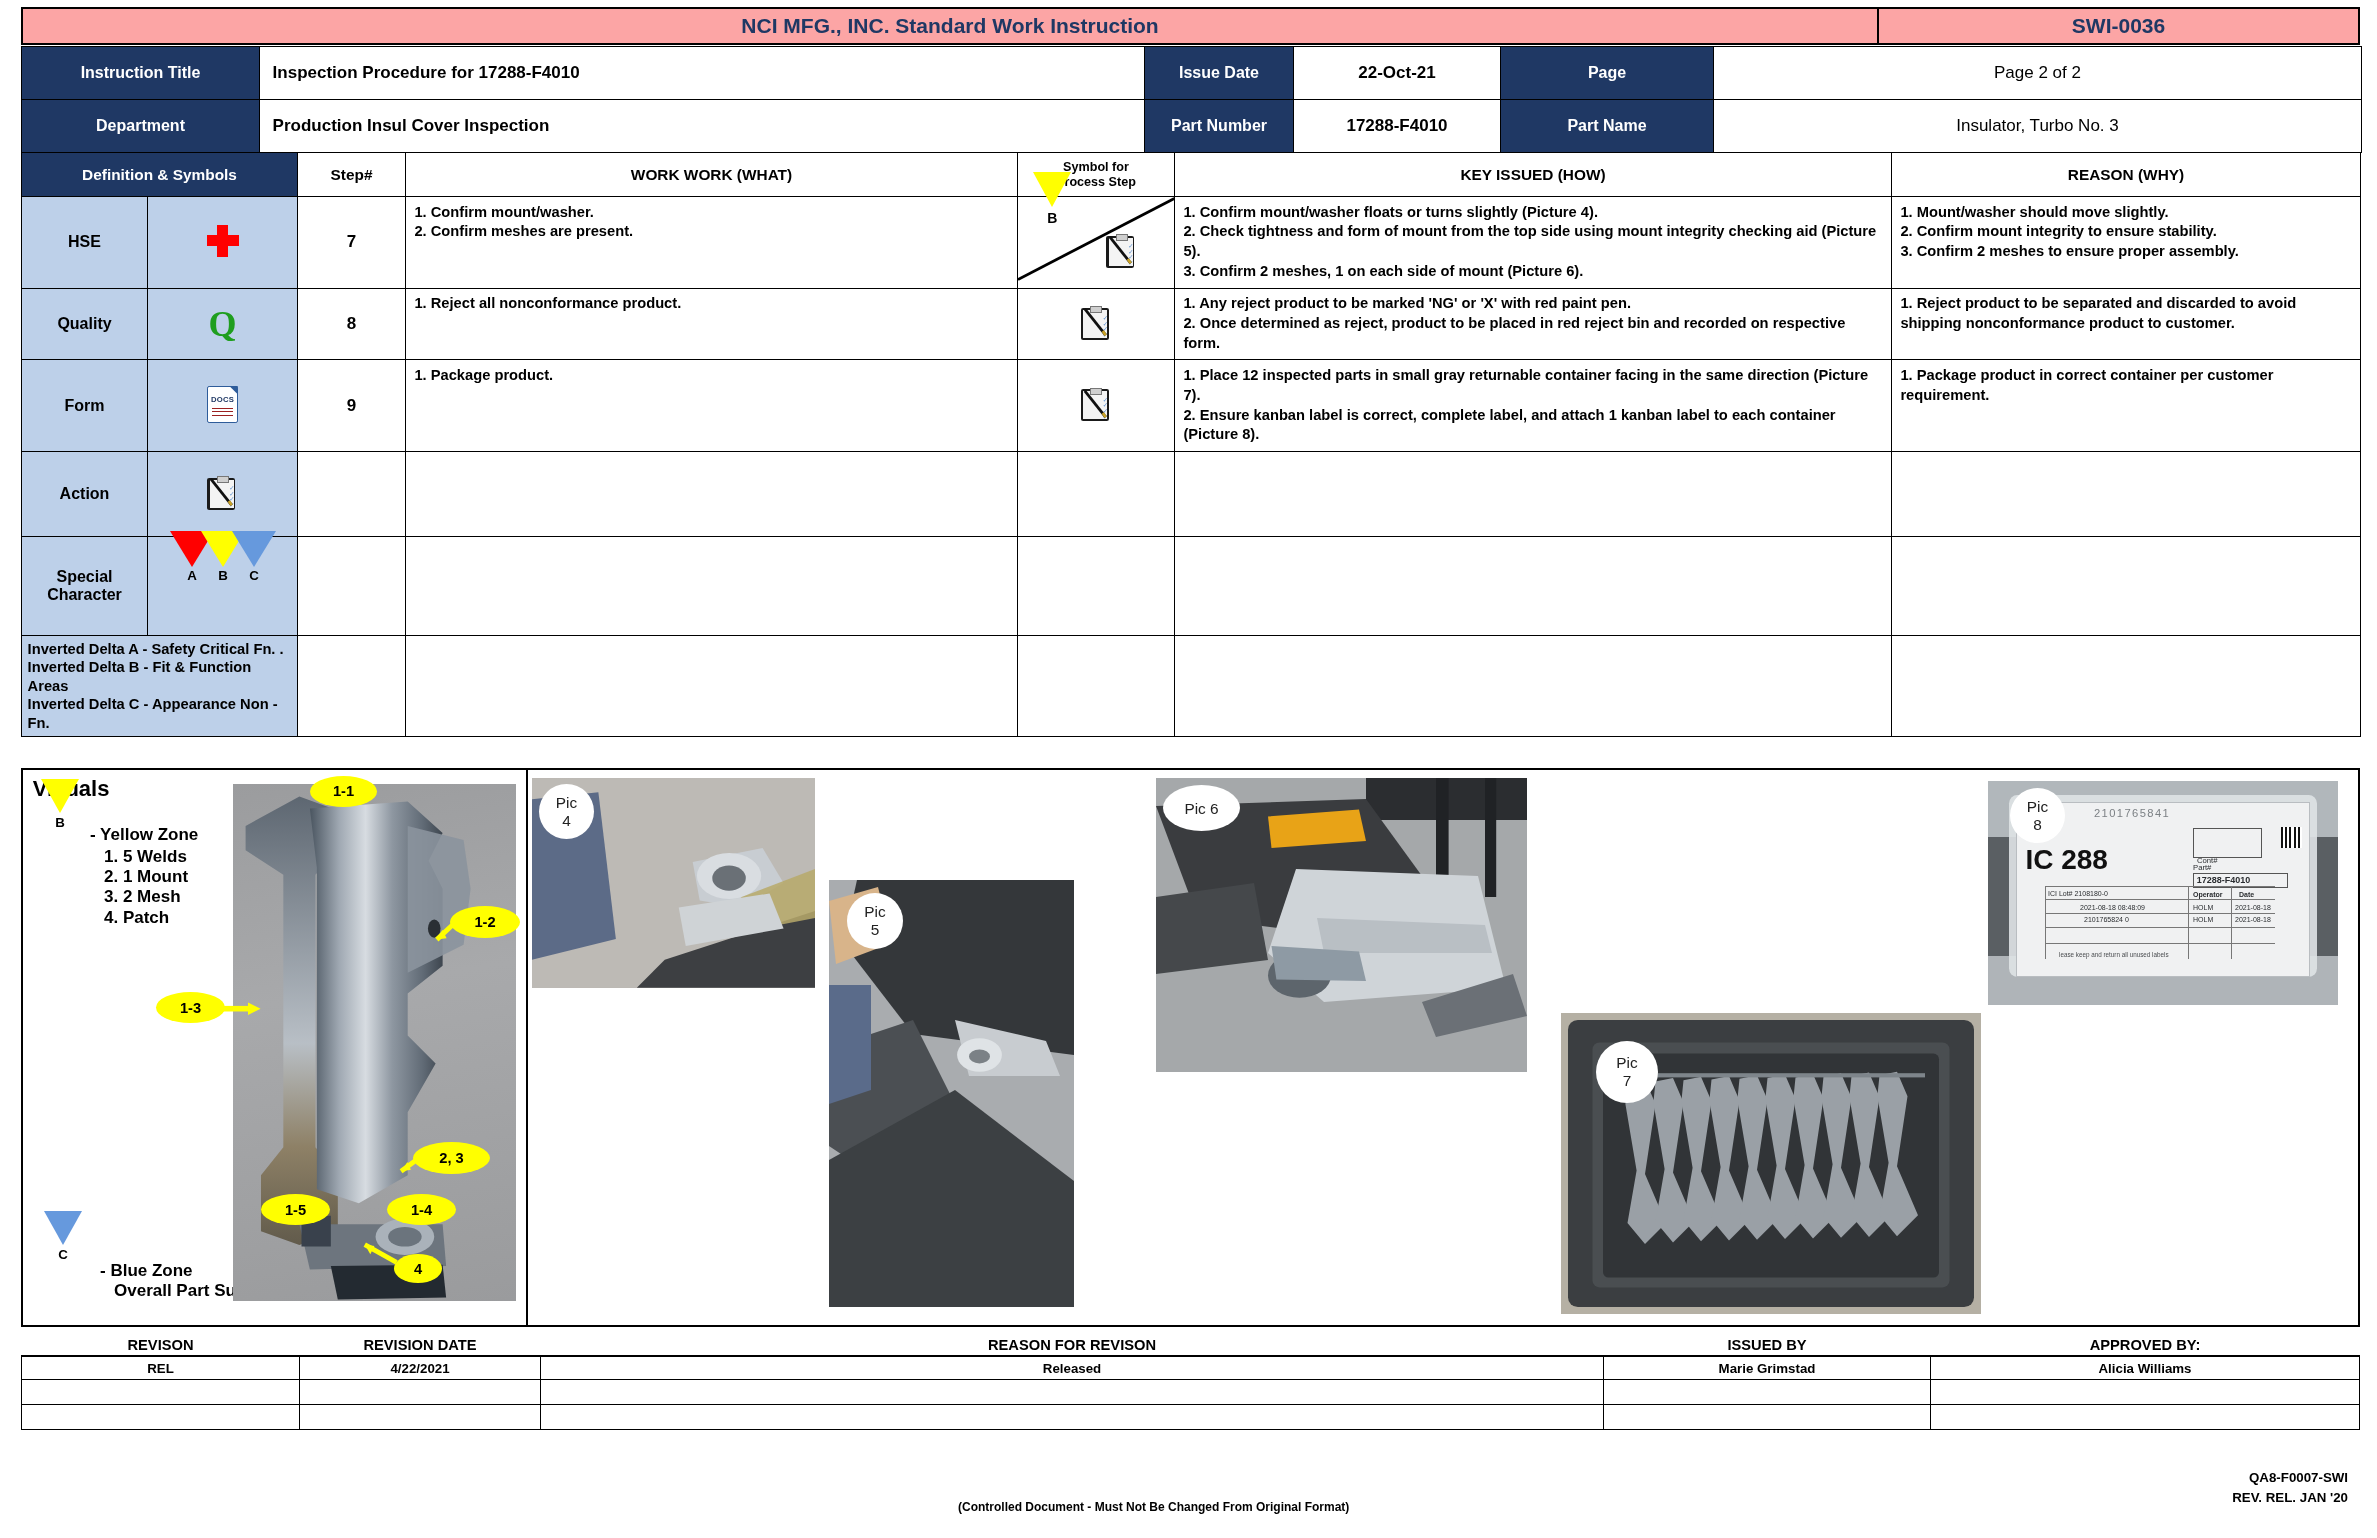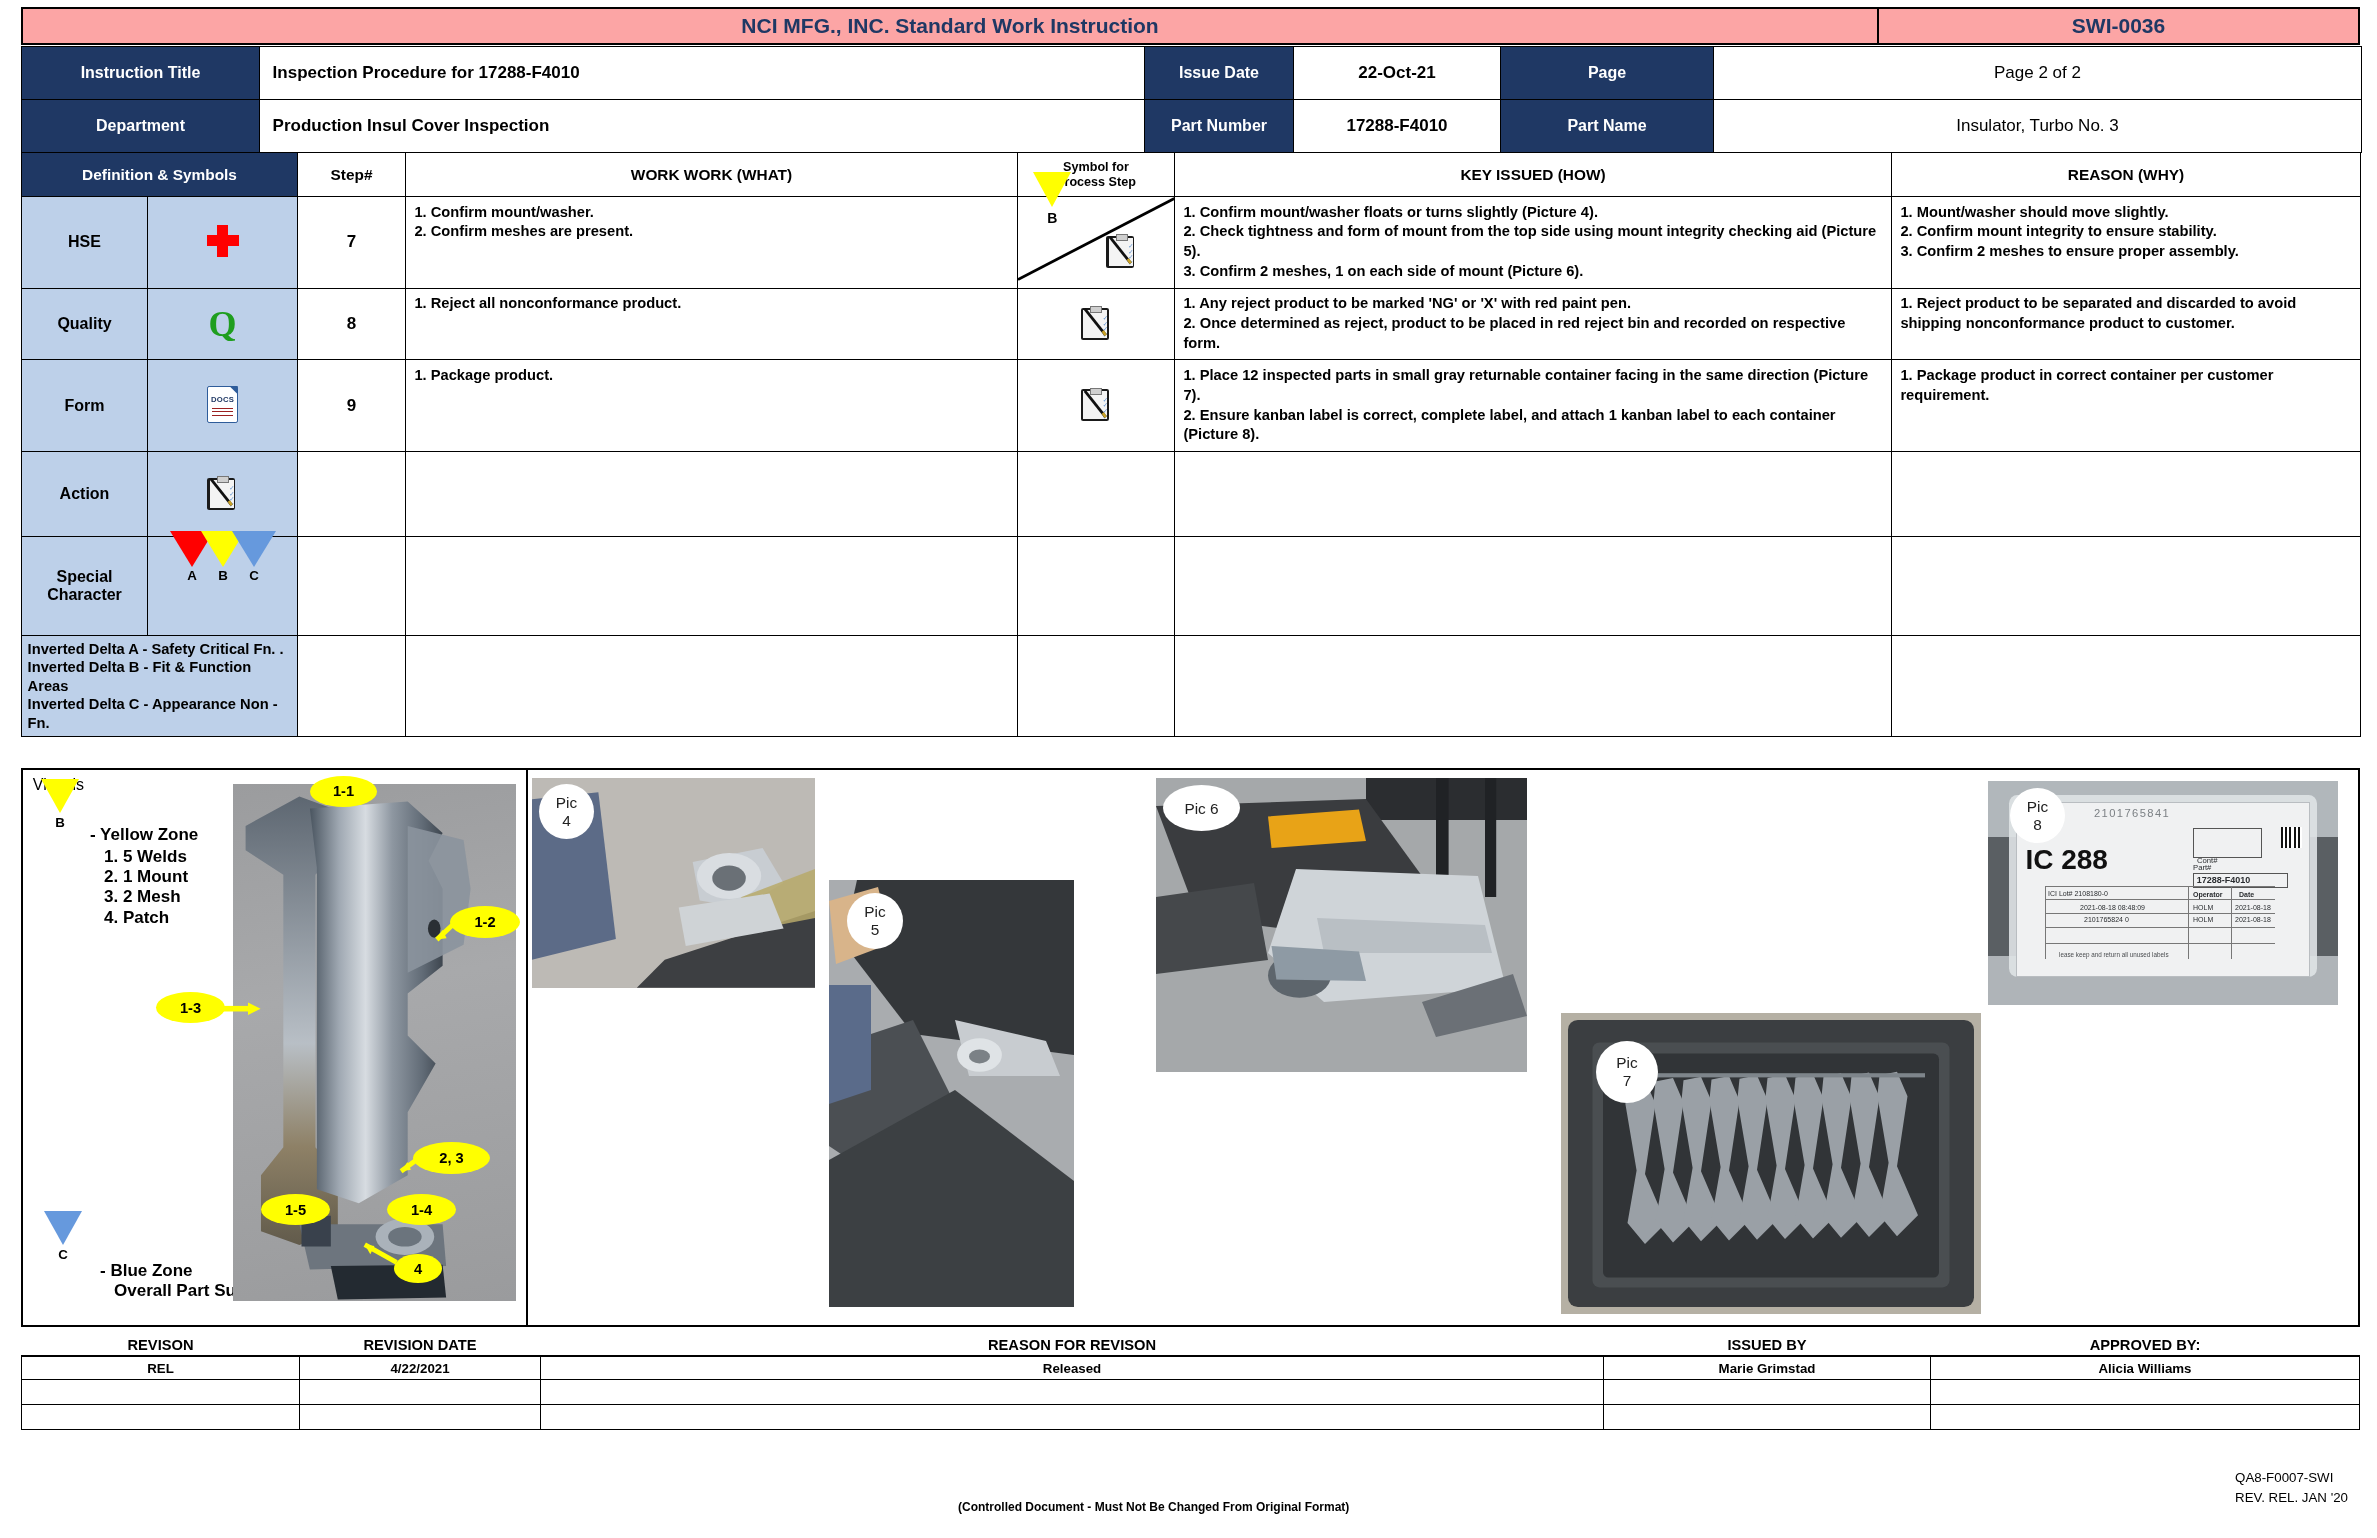--- a/index.html
+++ b/index.html
@@ -68,21 +68,21 @@
   .clipicon .pencil{position:absolute;left:1.4px;top:1.4px;width:32px;height:32px;}
 
   .tri{position:relative;display:inline-block;}
   .tri .shape{width:0;height:0;border-left-style:solid;border-right-style:solid;border-top-style:solid;
               border-left-color:transparent;border-right-color:transparent;}
   .tri .lbl{position:absolute;left:0;right:0;top:2.8px;text-align:center;font-weight:bold;color:#000;}
 
   
   #visuals{position:absolute;left:21px;top:768px;width:2339px;height:559px;
            border:2.1px solid #000;box-sizing:border-box;background:#fff;}
-  #vis-title{position:absolute;left:9.8px;top:5.6px;font-size:16px;font-weight:normal;}
+  #vis-title{position:absolute;left:9.8px;top:5.6px;font-size:22px;font-weight:bold;}
   #vsep1{position:absolute;left:503px;top:0;bottom:0;width:2.1px;background:#000;}
 
   .zoneline{position:absolute;font-size:17px;font-weight:bold;white-space:pre;}
 
   
   .photo{position:absolute;overflow:hidden;}
   .piccirc{position:absolute;background:#fff;border-radius:50%;display:flex;flex-direction:column;
            align-items:center;justify-content:center;font-size:15.4px;color:#222;line-height:1.15;z-index:5;}
 
   
@@ -91,21 +91,21 @@
 
   
   #revtbl{position:absolute;left:21px;top:1334px;width:2339px;}
   #revtbl td{border:1.4px solid #000;text-align:center;font-size:13.3px;font-weight:bold;padding:0;height:22.4px;}
   #revtbl td.head{border-top:none;border-left:none;border-right:none;border-bottom:2.1px solid #000;
                   font-size:14.7px;height:21px;}
   #revtbl td.blank{height:24px;}
 
   
   #footL{position:absolute;left:958px;top:1500px;font-size:12px;font-weight:bold;}
-  #footR{position:absolute;right:29px;top:1468px;font-size:13.3px;font-weight:normal;line-height:1.5;}
+  #footR{position:absolute;right:29px;top:1468px;text-align:right;font-size:13.3px;font-weight:bold;line-height:1.5;}
 </style>
 </head>
 <body>
 
 <div id="page">
 
   <div id="titleband">
     <div class="t-main">NCI MFG., INC. Standard Work Instruction</div>
     <div class="t-code">SWI-0036</div>
   </div>

